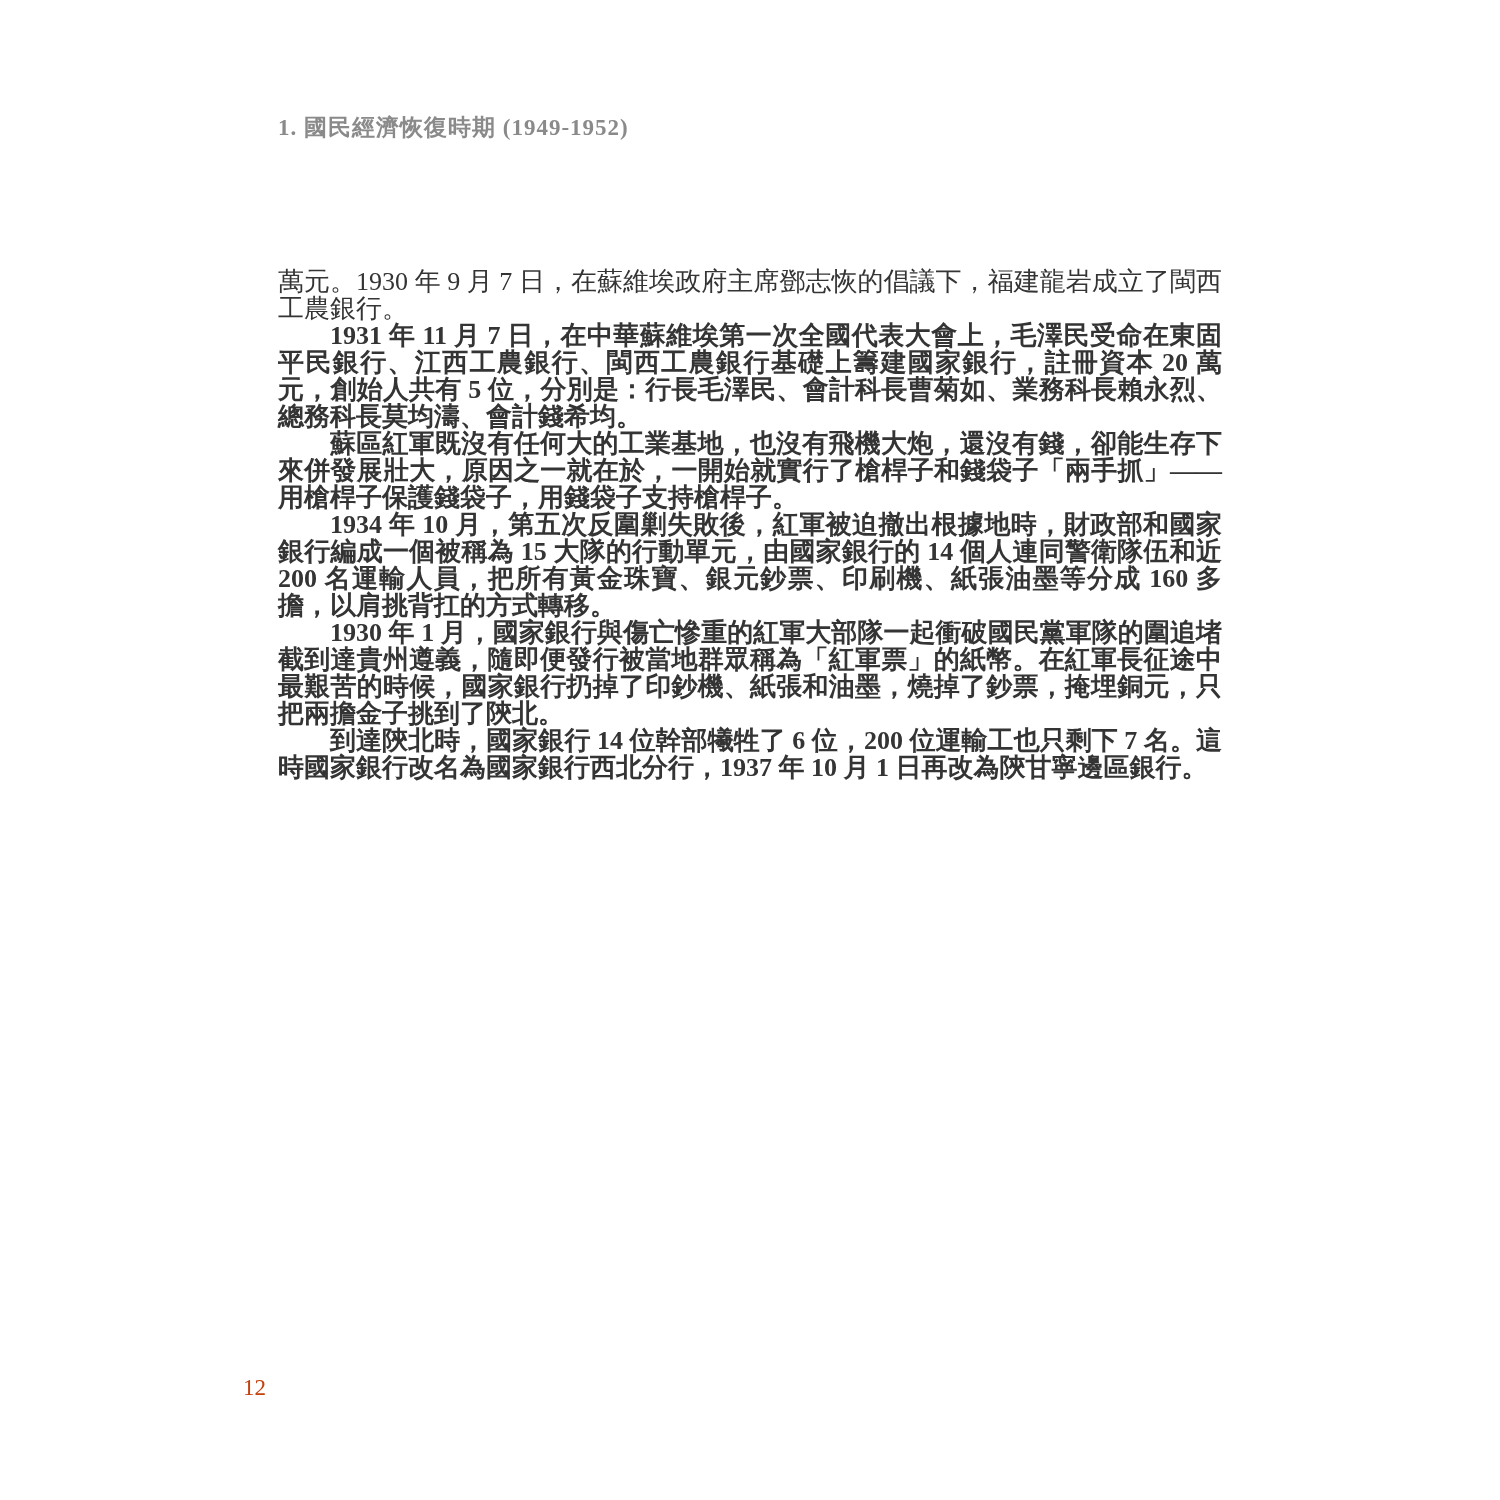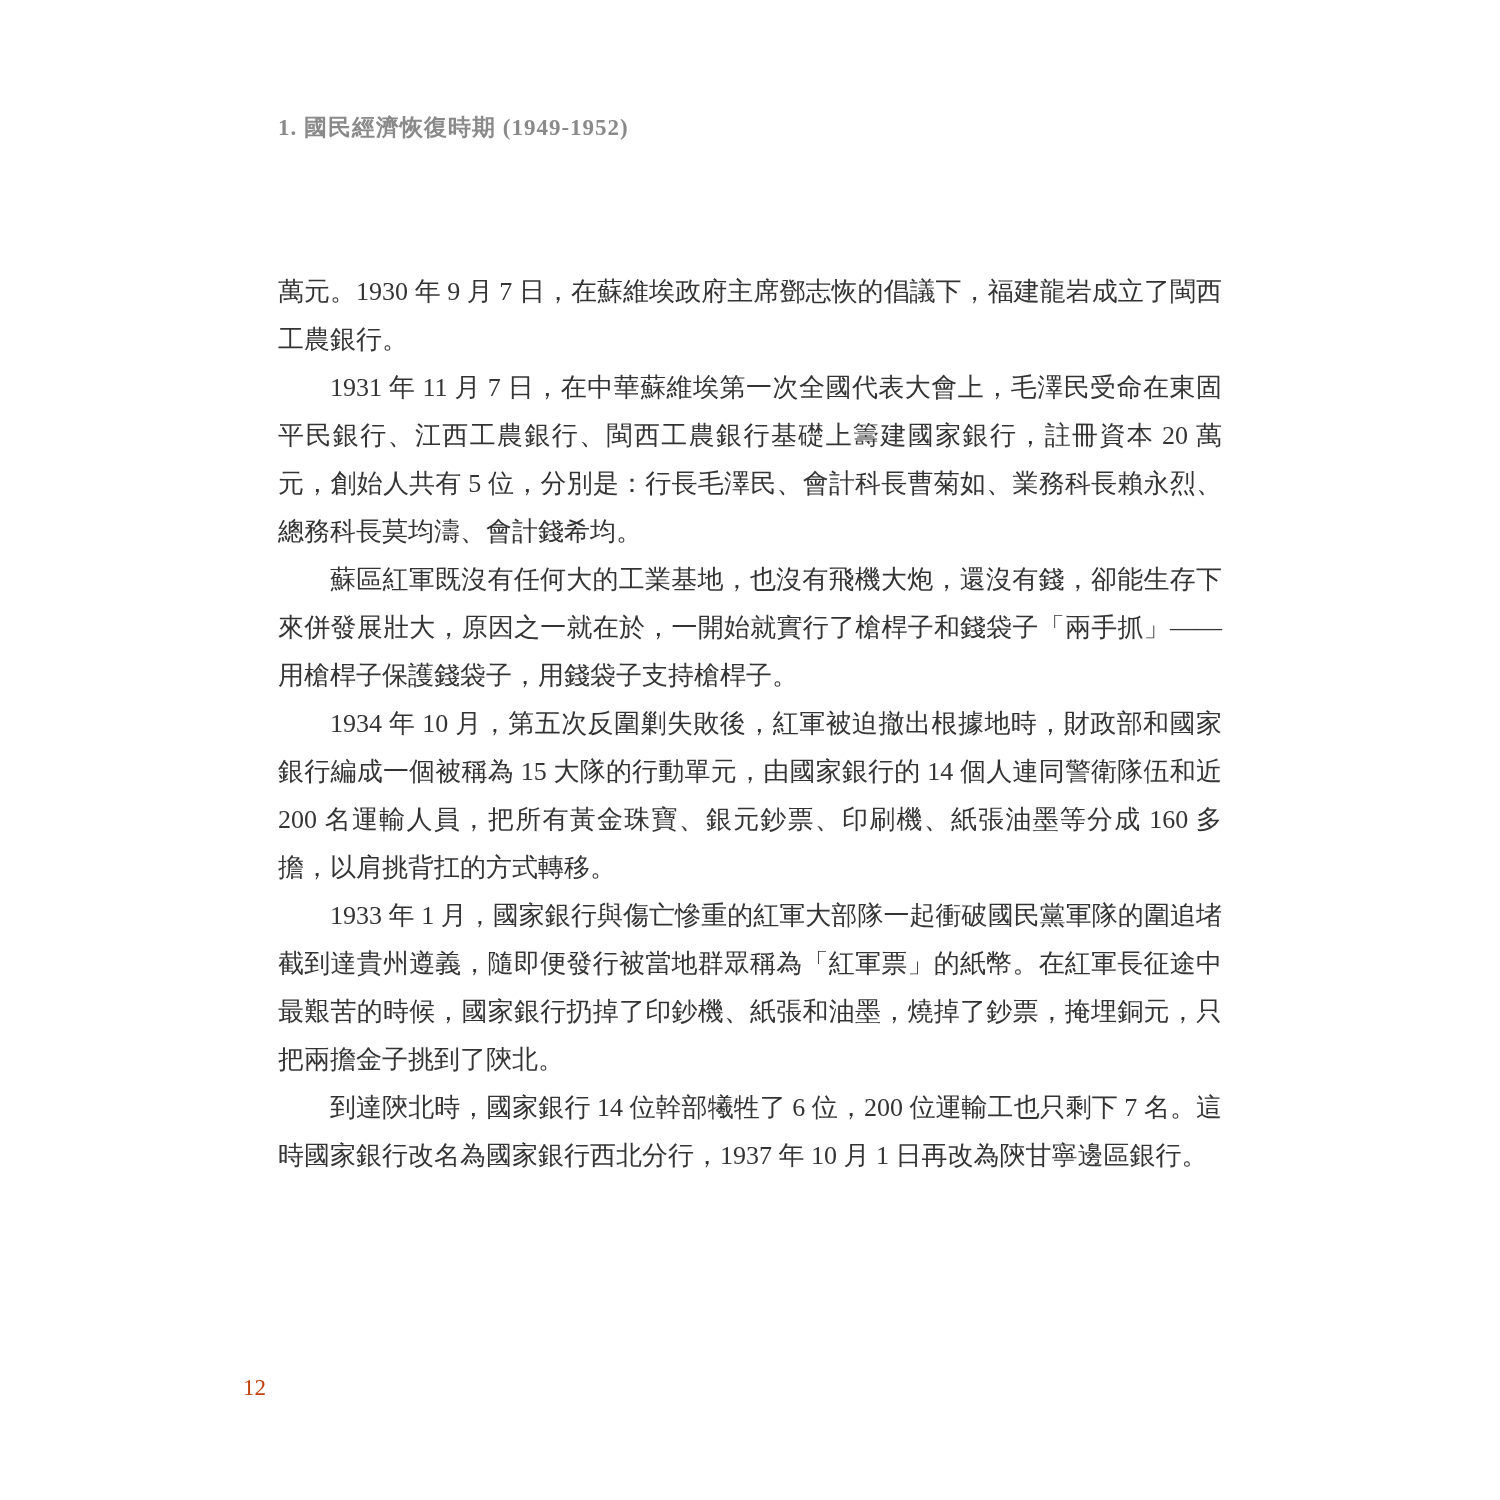--- a/index.html
+++ b/index.html
@@ -24,30 +24,31 @@
     color: #8a8a8a;
     letter-spacing: 1px;
     white-space: nowrap;
   }
   .text-block {
     position: absolute;
     left: 278px;
     top: 268px;
     width: 944px;
     font-size: 26px;
-    line-height: 48px;
+    line-height: 27px;
     color: #343434;
     text-align: justify;
   }
   .text-block p {
     margin: 0;
     padding: 0;
   }
   .text-block p.indent {
     text-indent: 2em;
+    font-weight: bold;
   }
   .page-number {
     position: absolute;
     left: 243px;
     top: 1375px;
     font-size: 23px;
     color: #c2410c;
   }
 </style>
 </head>
@@ -55,19 +56,19 @@
 
 <div class="page">
 
   <div class="chapter-header">1. 國民經濟恢復時期 (1949-1952)</div>
 
   <div class="text-block">
       <p>萬元。1930 年 9 月 7 日，在蘇維埃政府主席鄧志恢的倡議下，福建龍岩成立了閩西工農銀行。</p>
       <p class="indent">1931 年 11 月 7 日，在中華蘇維埃第一次全國代表大會上，毛澤民受命在東固平民銀行、江西工農銀行、閩西工農銀行基礎上籌建國家銀行，註冊資本 20 萬元，創始人共有 5 位，分別是：行長毛澤民、會計科長曹菊如、業務科長賴永烈、總務科長莫均濤、會計錢希均。</p>
       <p class="indent">蘇區紅軍既沒有任何大的工業基地，也沒有飛機大炮，還沒有錢，卻能生存下來併發展壯大，原因之一就在於，一開始就實行了槍桿子和錢袋子「兩手抓」——用槍桿子保護錢袋子，用錢袋子支持槍桿子。</p>
       <p class="indent">1934 年 10 月，第五次反圍剿失敗後，紅軍被迫撤出根據地時，財政部和國家銀行編成一個被稱為 15 大隊的行動單元，由國家銀行的 14 個人連同警衛隊伍和近 200 名運輸人員，把所有黃金珠寶、銀元鈔票、印刷機、紙張油墨等分成 160 多擔，以肩挑背扛的方式轉移。</p>
-      <p class="indent">1933 年 1 月，國家銀行與傷亡慘重的紅軍大部隊一起衝破國民黨軍隊的圍追堵截到達貴州遵義，隨即便發行被當地群眾稱為「紅軍票」的紙幣。在紅軍長征途中最艱苦的時候，國家銀行扔掉了印鈔機、紙張和油墨，燒掉了鈔票，掩埋銅元，只把兩擔金子挑到了陝北。</p>
+      <p class="indent">1930 年 1 月，國家銀行與傷亡慘重的紅軍大部隊一起衝破國民黨軍隊的圍追堵截到達貴州遵義，隨即便發行被當地群眾稱為「紅軍票」的紙幣。在紅軍長征途中最艱苦的時候，國家銀行扔掉了印鈔機、紙張和油墨，燒掉了鈔票，掩埋銅元，只把兩擔金子挑到了陝北。</p>
       <p class="indent">到達陝北時，國家銀行 14 位幹部犧牲了 6 位，200 位運輸工也只剩下 7 名。這時國家銀行改名為國家銀行西北分行，1937 年 10 月 1 日再改為陝甘寧邊區銀行。</p>
     </div>
 
   <div class="page-number">12</div>
 
 </div>
 
 </body></html>

